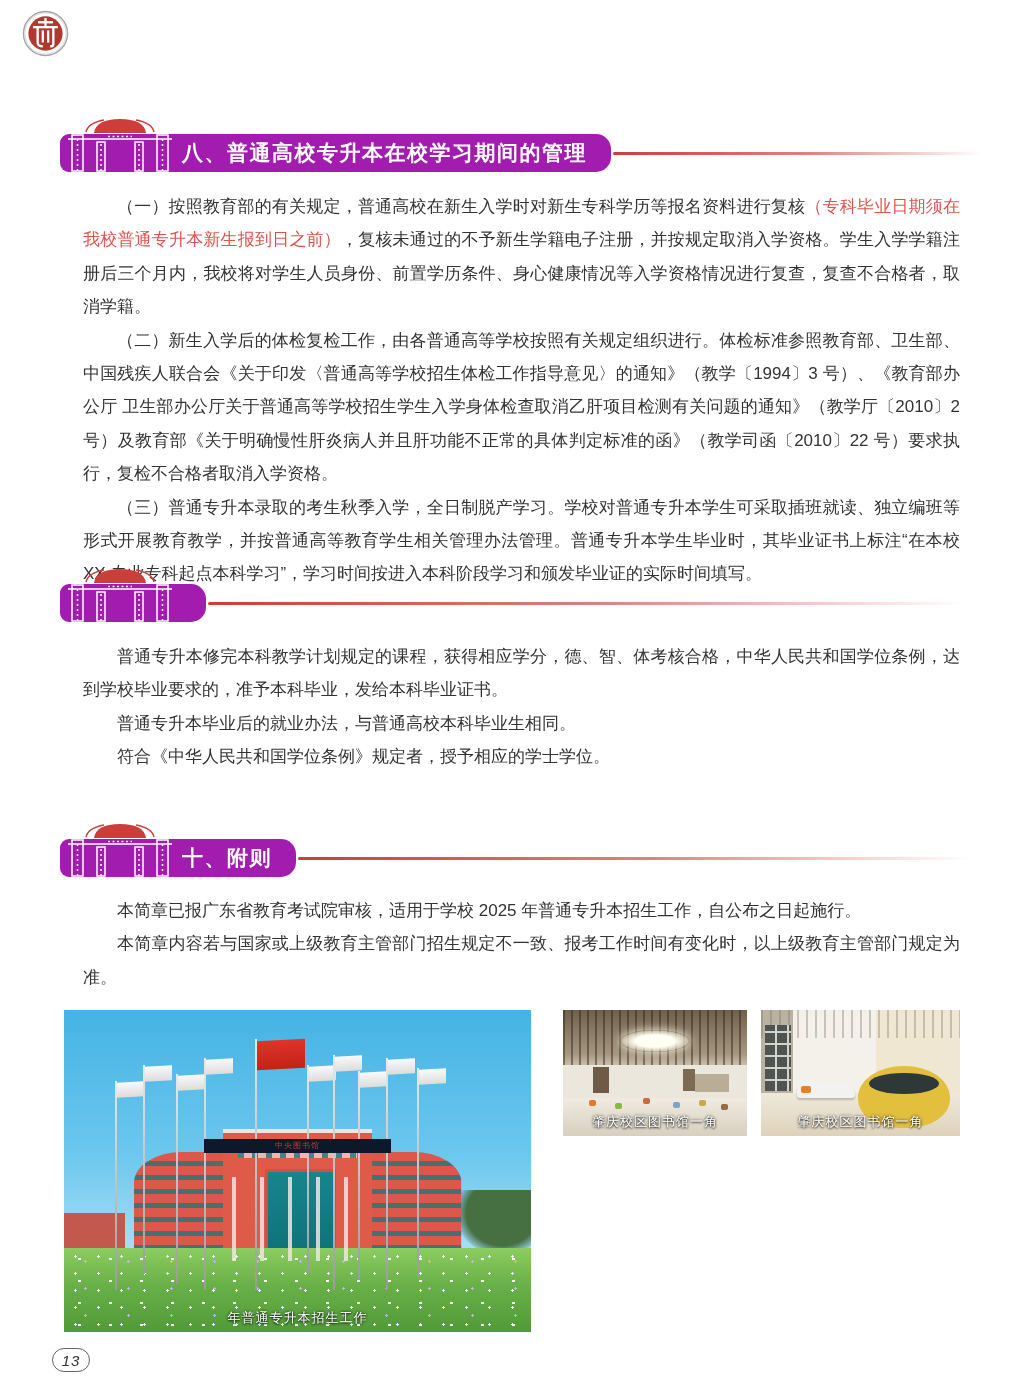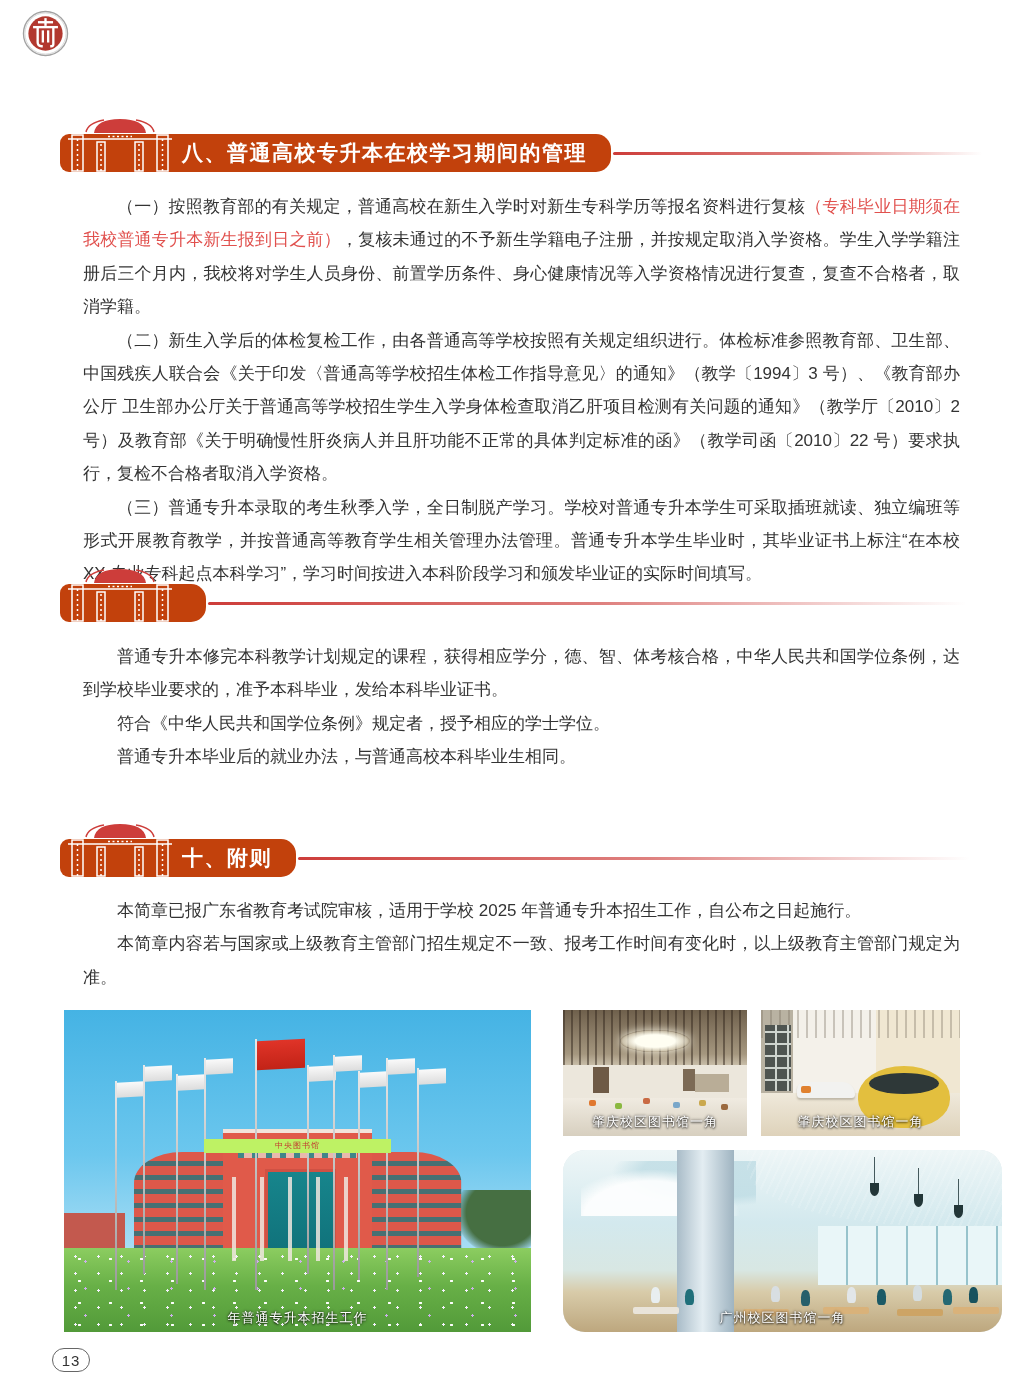--- a/index.html
+++ b/index.html
@@ -20,21 +20,21 @@
   .logo-names { display:flex; flex-direction:column; }
   .logo-zh { font-family:"DejaVu Serif", serif; font-weight:bold; font-size:27px; letter-spacing:3px; color:#141414; line-height:1.1; }
   .logo-en { font-size:8.5px; color:#8d8d8d; letter-spacing:2.1px; margin-top:3px; }
 
   
   .banner-row { position:absolute; left:60px; right:26px; display:flex; align-items:center; }
   .banner {
     position:relative;
     display:inline-flex; align-items:center;
     height:38px;
-    background:#c2410c;
+    background:#a21caf;
     border-radius:9px 15px 15px 9px;
     padding:0 24px 0 122px;
     flex:0 0 auto;
   }
   .banner-title {
     color:#ffffff; font-weight:bold; font-size:21px; letter-spacing:1.5px;
     white-space:nowrap; line-height:38px;
   }
   .gate-icon { position:absolute; left:6px; top:-17px; width:108px; height:58px; }
   .banner-line {
@@ -51,41 +51,41 @@
   
   .gallery { position:absolute; top:1010px; left:64px; width:896px; height:322px; display:flex; gap:32px; }
   .photo { position:relative; overflow:hidden; background:#dfe8ec; }
   .cap {
     position:absolute; bottom:5px; left:0; width:100%; text-align:center;
     color:#fff; font-size:13px; letter-spacing:1px;
     text-shadow:0 0 3px rgba(0,0,0,.85), 0 1px 2px rgba(0,0,0,.7);
     z-index:9;
   }
   .photo-main { width:467px; height:322px; flex:0 0 auto; }
-  .g-right { width:397px; display:flex; flex-direction:column; gap:14px; }
+  .g-right { width:397px; display:flex; gap:14px; }
   .g-top { display:flex; gap:14px; height:126px; }
   .photo-sm1 { width:184px; height:126px; }
   .photo-sm2 { width:199px; height:126px; }
   .photo-wide { width:439px; height:182px;border-radius:22px; }
 
   
   .sky { position:absolute; inset:0; background:linear-gradient(180deg,#45b3e4 0%, #6cc7ee 45%, #a7ddf4 74%, #c8ebf8 78%); }
   .far-b { position:absolute; left:0; top:63%; width:13%; height:13%; background:#c3594e; }
   .trees { position:absolute; right:-2%; top:56%; width:18%; height:20%; background:radial-gradient(ellipse at 55% 35%, #466f42 0 55%, #35593234 70%, transparent 72%); }
   .wing-l, .wing-r { position:absolute; top:44%; width:23%; height:34%; background:#dd584a;
     background-image:repeating-linear-gradient(180deg, transparent 0 9px, rgba(22,120,128,.75) 9px 14px);
     border-radius:45% 6% 0 0 / 28% 5% 0 0; }
   .wing-l { left:15%; }
   .wing-r { right:15%; transform:scaleX(-1); }
   .tower { position:absolute; left:34%; top:37%; width:32%; height:41%; background:#e05a4a;
     box-shadow: inset 0 4px 0 #f3e3da, inset 0 -2px 0 #c34b40; }
   .tower:before { content:""; position:absolute; left:10%; top:14%; width:80%; height:8%; background:#e8b9ad;
     background-image:repeating-linear-gradient(90deg, rgba(23,120,128,.8) 0 6px, transparent 6px 14px); }
   .tower:after { content:""; position:absolute; left:28%; top:30%; width:44%; height:70%; background:linear-gradient(180deg,#17858c,#0f6f78); border:3px solid #cf5144; }
-  .t-sign { position:absolute; left:30%; top:40%; width:40%; height:14px; background:#bef264; z-index:3;
+  .t-sign { position:absolute; left:30%; top:40%; width:40%; height:14px; background:#0f172a; z-index:3;
     color:#c23a2f; font-size:8px; text-align:center; line-height:14px; letter-spacing:1px; }
   .cols { position:absolute; left:36%; top:52%; width:28%; height:26%; z-index:2;
     background:repeating-linear-gradient(90deg, #efe7df 0 4px, transparent 4px 28px); opacity:.85; }
   .grass { position:absolute; left:0; bottom:0; width:100%; height:26%;
     background:linear-gradient(180deg,#8ccd60 0%, #6db44a 40%, #569e3c 100%);
     background-image:
       radial-gradient(circle 1.6px, #ffffff 0 1.1px, transparent 1.4px),
       radial-gradient(circle 1.6px, #cdb0ea 0 1.1px, transparent 1.4px),
       radial-gradient(circle 1.4px, #f6f2ff 0 1px, transparent 1.2px),
       linear-gradient(180deg,#8ccd60 0%, #68b047 45%, #529a39 100%);
@@ -151,21 +151,21 @@
                262px -2px 0 #d5dde0, 292px 2px 0 #246873, 318px 0 0 #18525e; }
   .w-tables { position:absolute; left:16%; bottom:10%; width:46px; height:7px; background:#e9e4da; border-radius:2px;
     box-shadow:110px 2px 0 #d9b27a, 190px 0 0 #d9b27a, 264px 2px 0 #cda465, 320px 0 0 #d9b27a; }
 
   
   .page-num {
     position:absolute; top:1348px; left:52px;
     min-width:38px; height:24px; padding:0 8px;
     border:1.6px solid #666; border-radius:12px;
     display:flex; align-items:center; justify-content:center;
-    font-size:15px; color:#333; letter-spacing:1px;
+    font-size:15px; color:#333; letter-spacing:1px;font-style:italic;
   }
 </style>
 </head>
 <body>
 
 <div class="page">
 
   <div class="logo">
     <svg class="emblem" viewBox="0 0 48 48">
       <circle cx="24" cy="24" r="22.5" fill="none" stroke="#a2a2a2" stroke-width="1.4"></circle>
@@ -231,22 +231,22 @@
           <line x1="73" y1="27" x2="73" y2="54" stroke-dasharray="2 3"></line>
           <line x1="42" y1="19.5" x2="66" y2="19.5" stroke-dasharray="2 2.5"></line>
         </g>
       </svg>
     </div>
     <div class="banner-line"></div>
   </div>
 
   <div class="text-block" style="top:640px">
     <p>普通专升本修完本科教学计划规定的课程，获得相应学分，德、智、体考核合格，中华人民共和国学位条例，达到学校毕业要求的，准予本科毕业，发给本科毕业证书。</p>
+    <p>普通专升本毕业后的就业办法，与普通高校本科毕业生相同。</p>
     <p>符合《中华人民共和国学位条例》规定者，授予相应的学士学位。</p>
-    <p>普通专升本毕业后的就业办法，与普通高校本科毕业生相同。</p>
   </div>
 
   <div class="banner-row" style="top:839px">
     <div class="banner">
       <svg class="gate-icon" viewBox="0 0 108 58">
         <path d="M28 16 Q30 2 54 2 Q78 2 80 16 Z" fill="#cd3d3a"></path>
         <path d="M20 15 Q22 6 38 3" stroke="#cd3d3a" stroke-width="1.4" fill="none"></path>
         <path d="M88 15 Q86 6 70 3" stroke="#cd3d3a" stroke-width="1.4" fill="none"></path>
         <g stroke="#ffffff" stroke-width="1.5" fill="none">
           <line x1="2" y1="22" x2="106" y2="22"></line>

